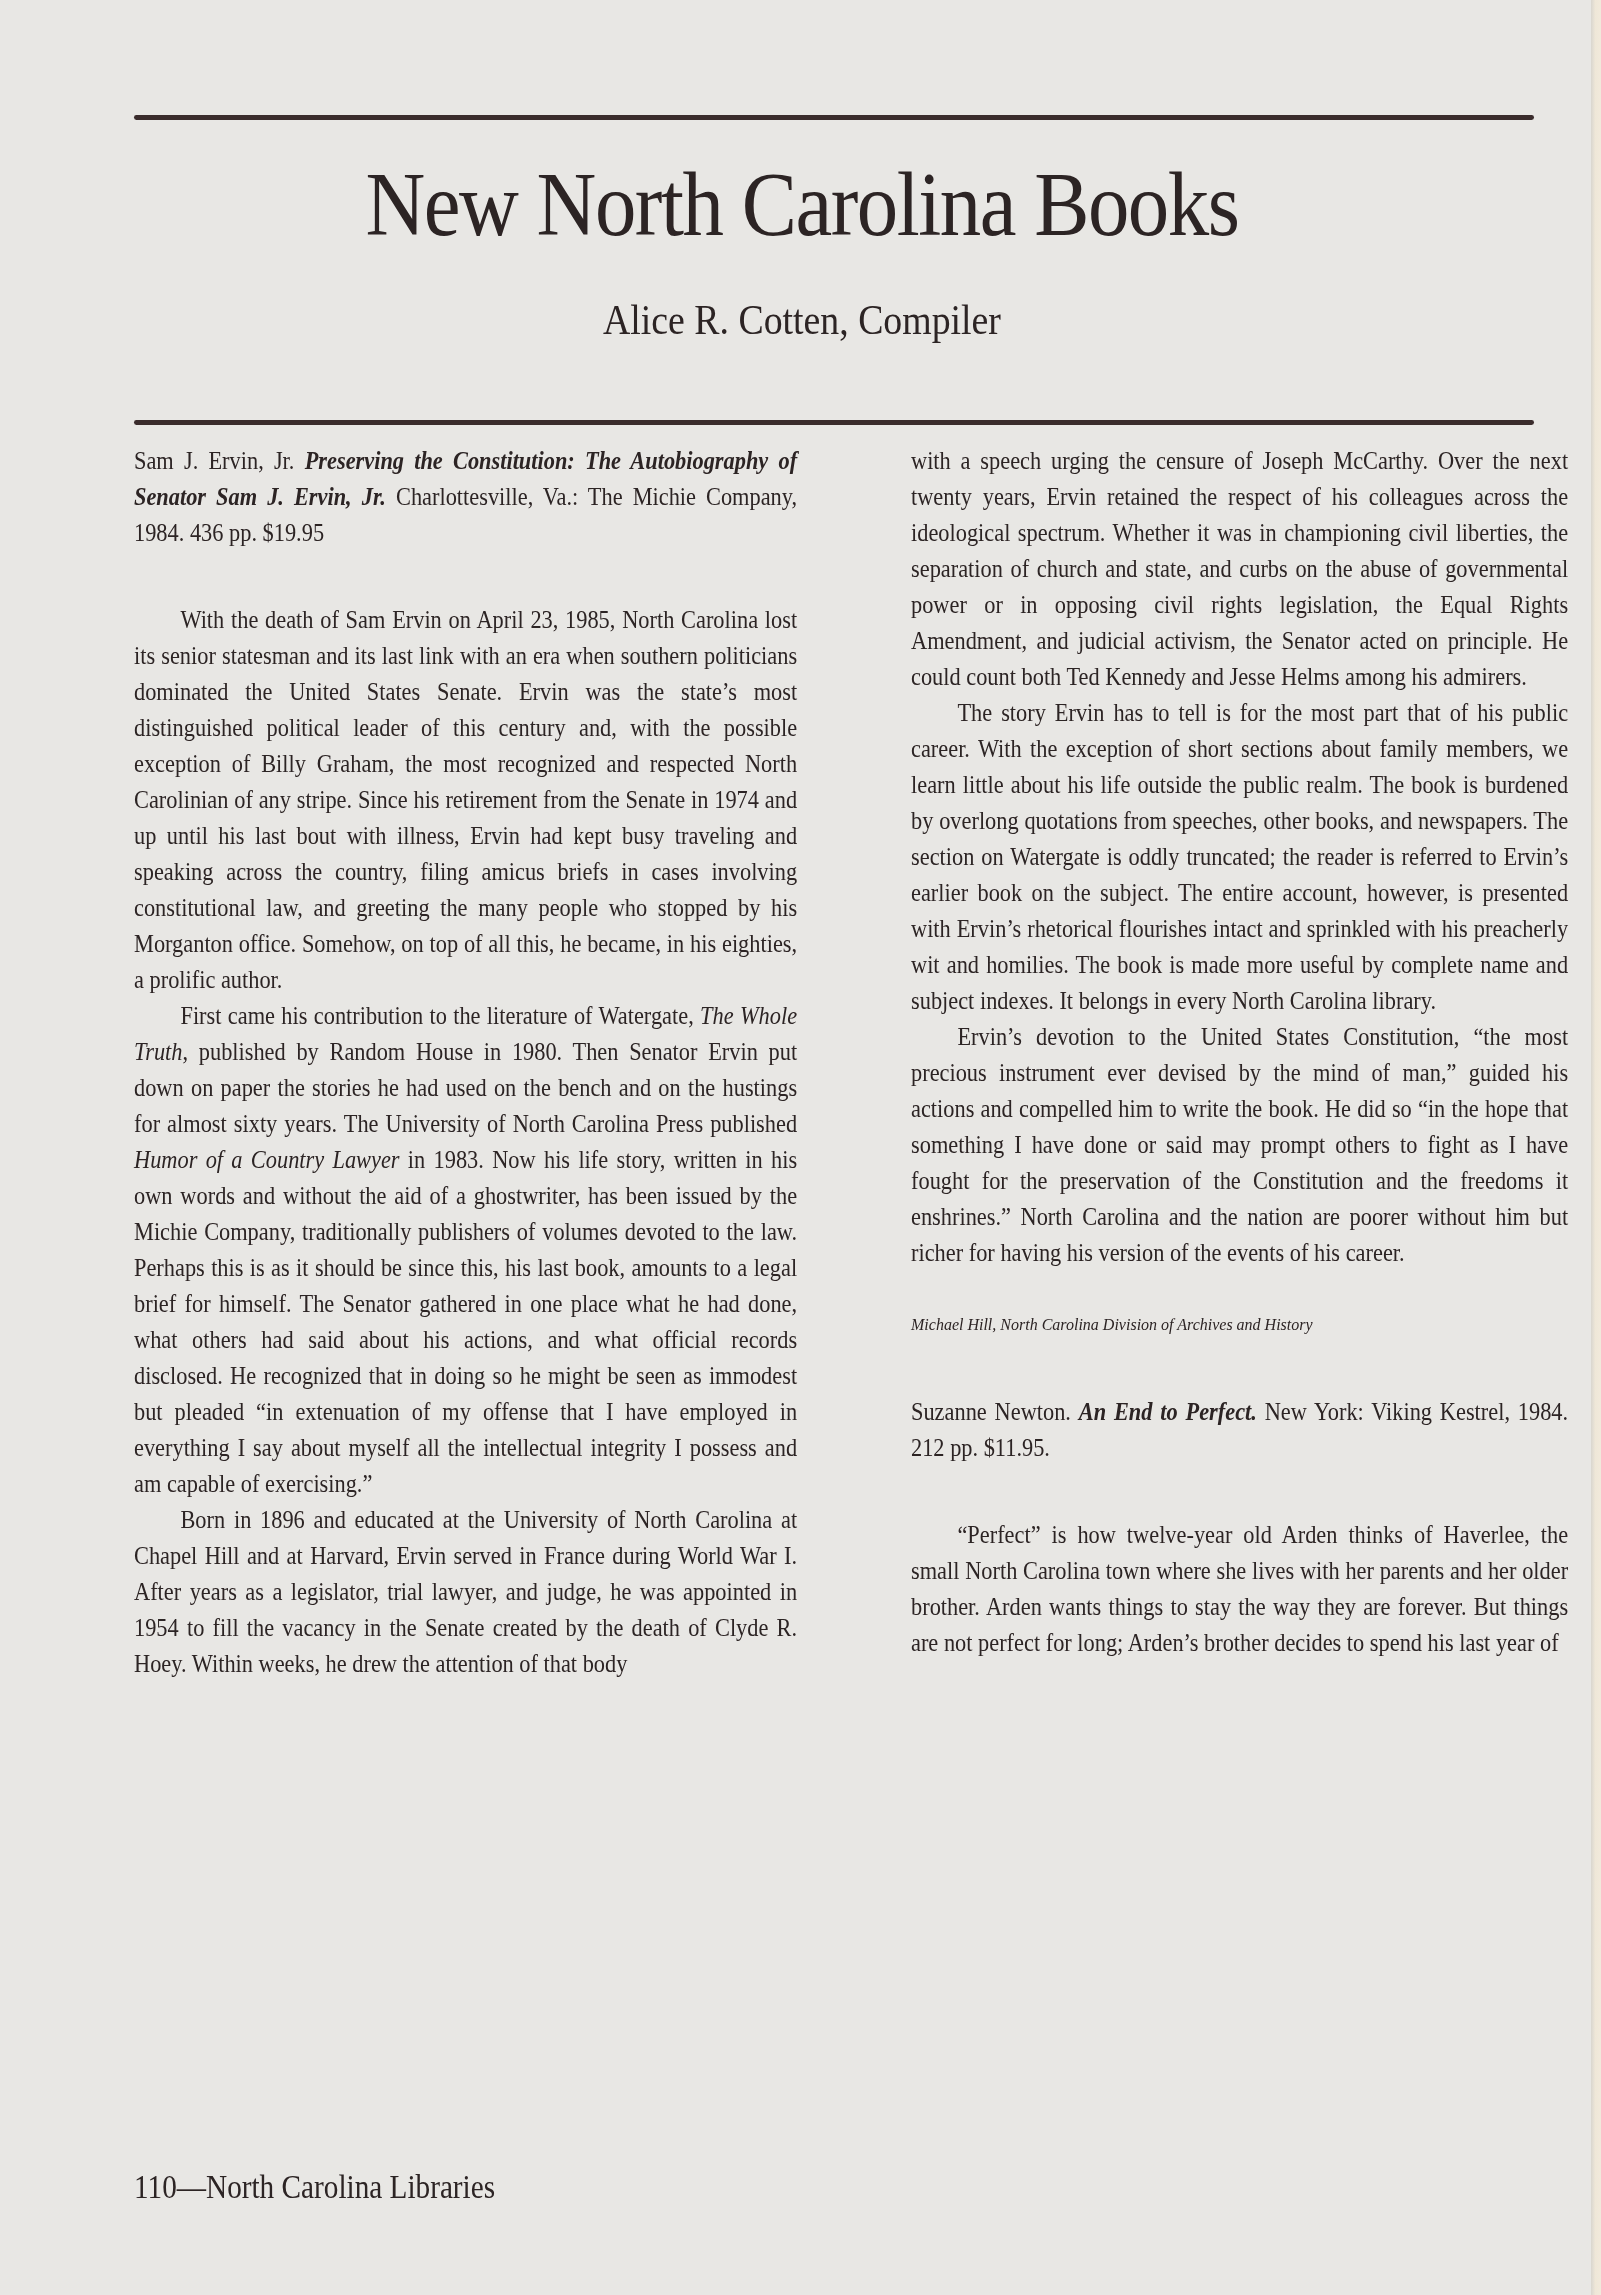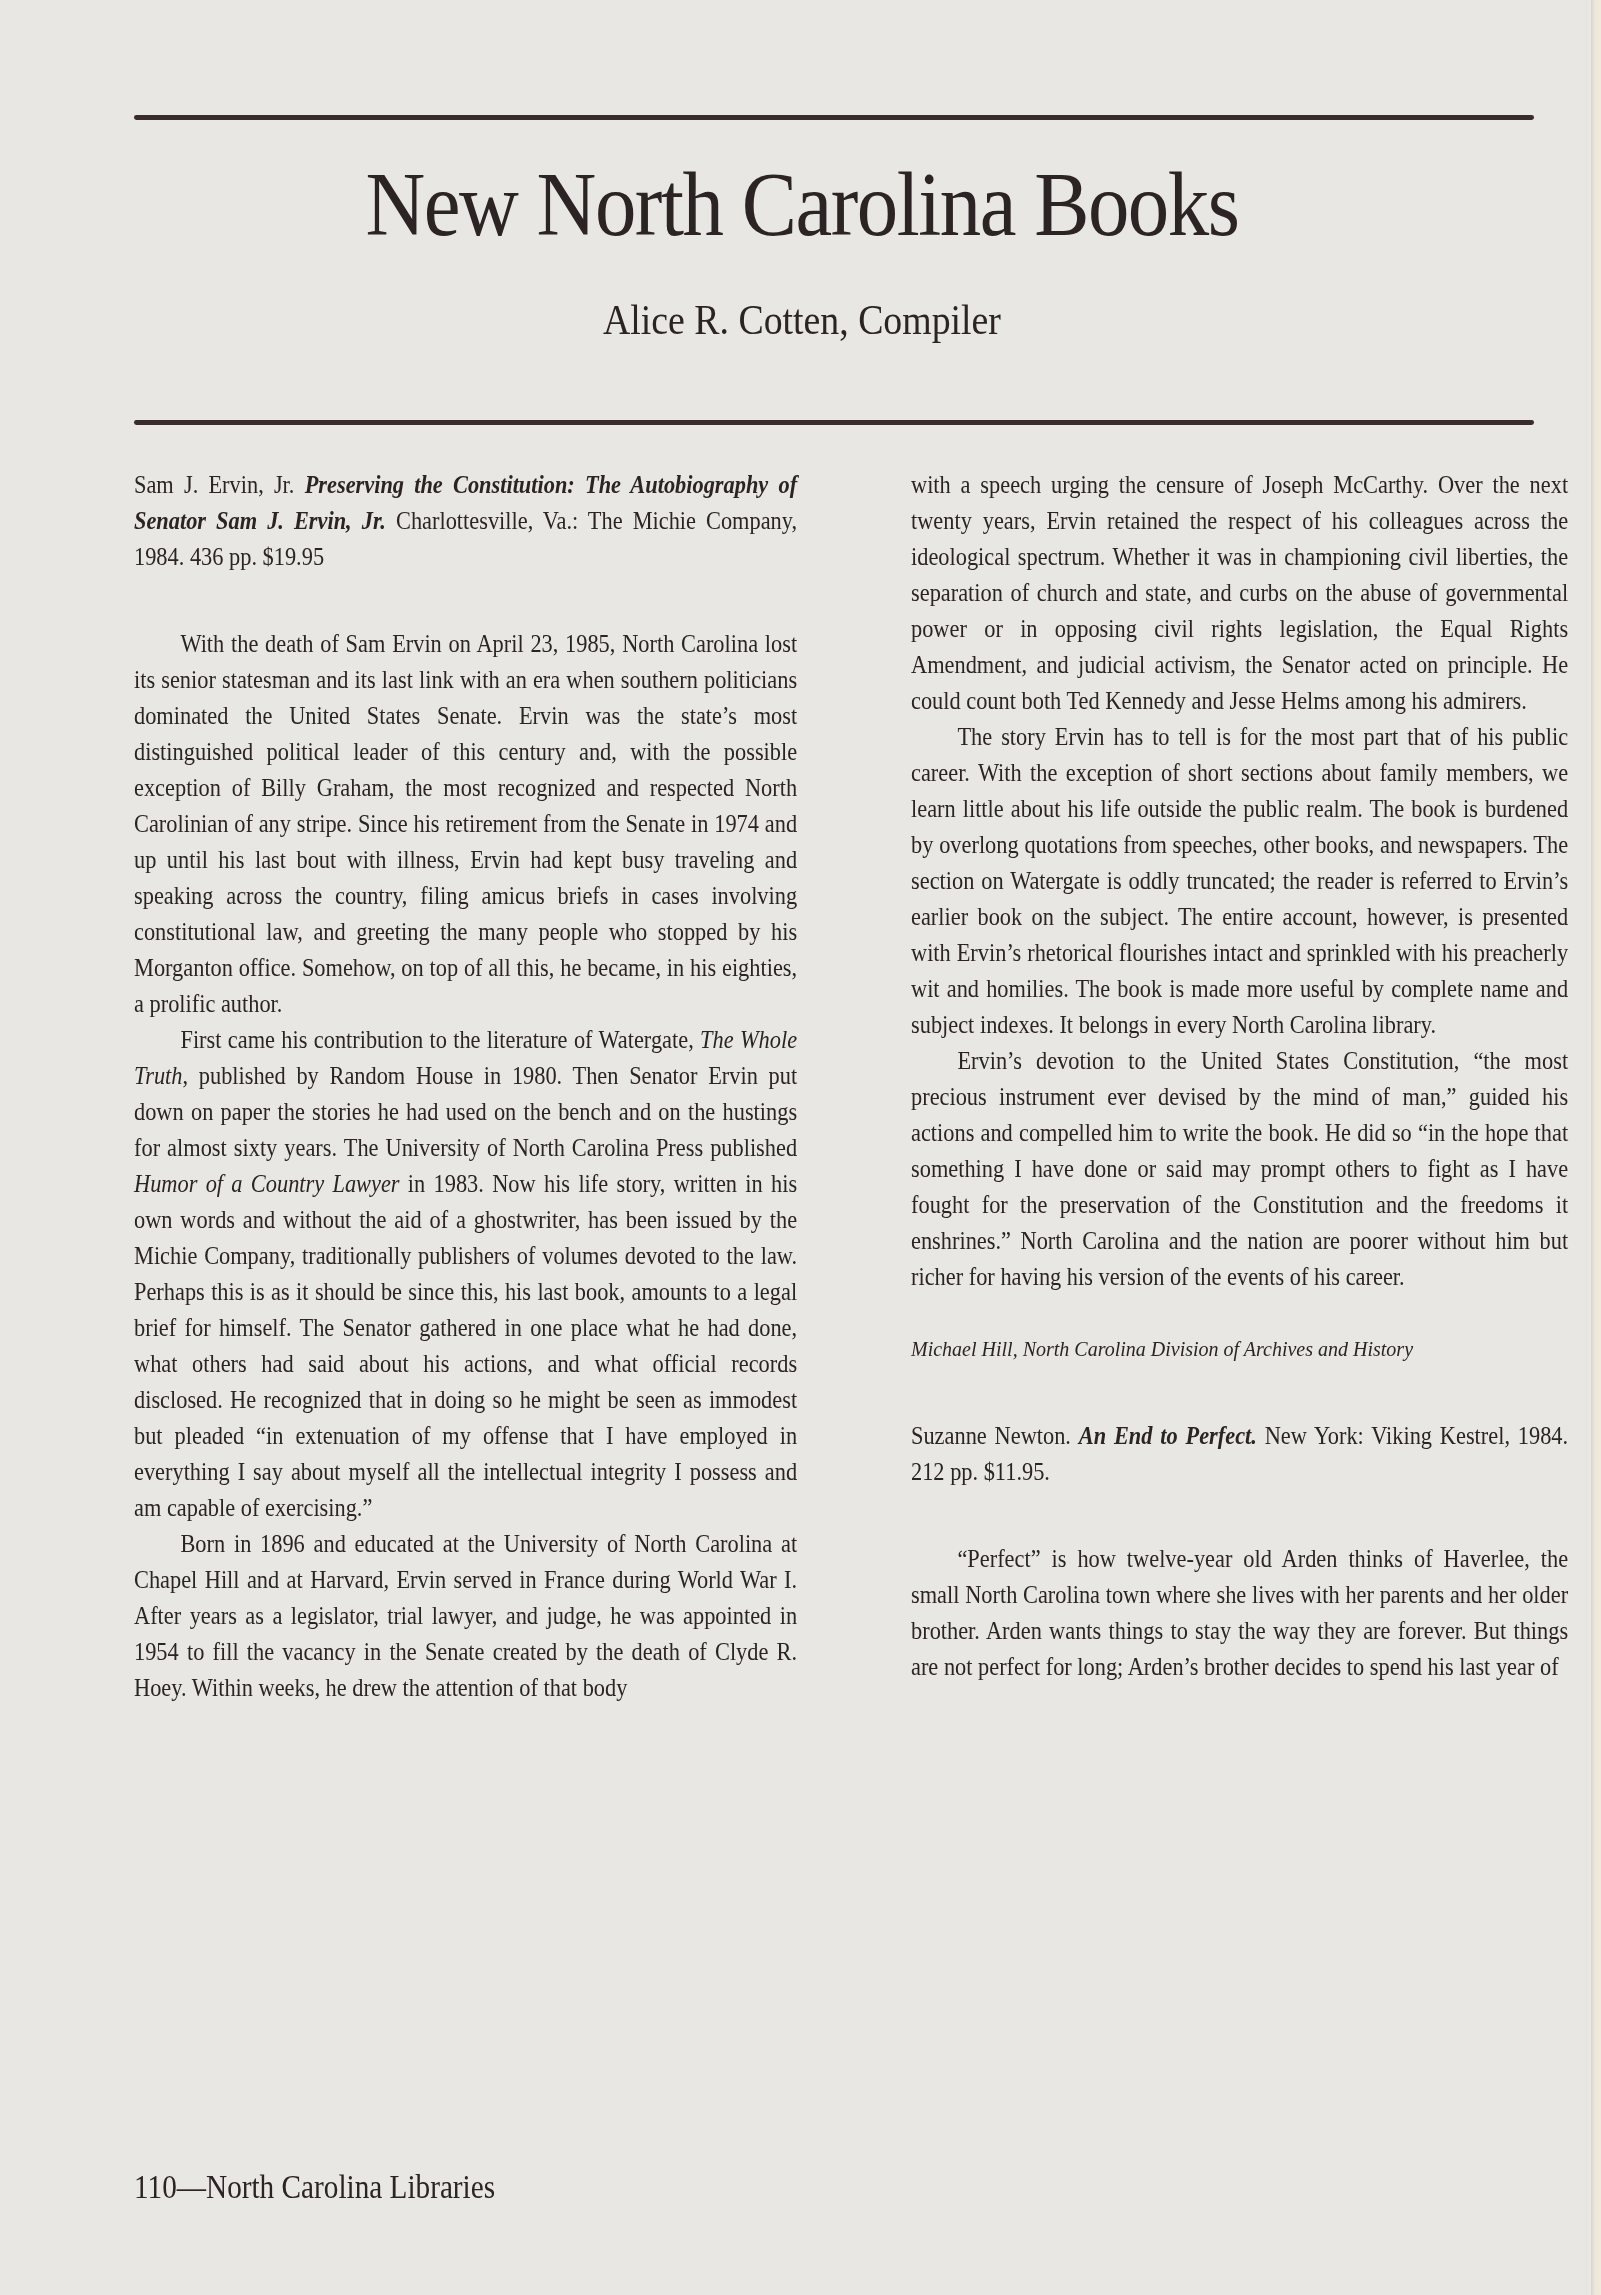--- a/index.html
+++ b/index.html
@@ -26,33 +26,33 @@
     letter-spacing: -1.6px; margin: 0; font-weight: normal;
     transform: scaleX(0.92); transform-origin: 813px 0;
   }
   .subtitle {
     position: absolute; top: 296px; left: 0; width: 1602px;
     text-align: center; font-size: 42px; line-height: 48px;
     transform: scaleX(0.9); transform-origin: 811px 0;
   }
   .col {
     position: absolute; top: 443px; width: 663px;
-    font-size: 26px; line-height: 36px; margin-top: 24px;
+    font-size: 26px; line-height: 36px;
   }
   .col.left { left: 134px; width: 663px; }
   .col.right { left: 911px; width: 657px; }
   .col p { margin: 0; text-align: justify; text-align-last: auto; }
   .col p.indent { text-indent: 54px; }
   .cond { display: block; transform: scaleX(0.86); transform-origin: 0 0; width: 116.3%; }
   .book-title { font-weight: bold; font-style: italic; }
   .em { font-style: italic; }
   .gap { height: 36px; }
   .gap-lg { height: 51px; }
   .reviewer {
-    font-style: italic; font-size: 20px; line-height: 36px;
+    font-style: italic; font-size: 16px; line-height: 36px;
     text-align: right; margin: 0;
   }
   .footer {
     position: absolute; left: 134px; top: 2171px;
     font-size: 34px; line-height: 32px;
   }
   .footer span { display: inline-block; transform: scaleX(0.86); transform-origin: 0 0; }
 </style>
 </head>
 <body>

